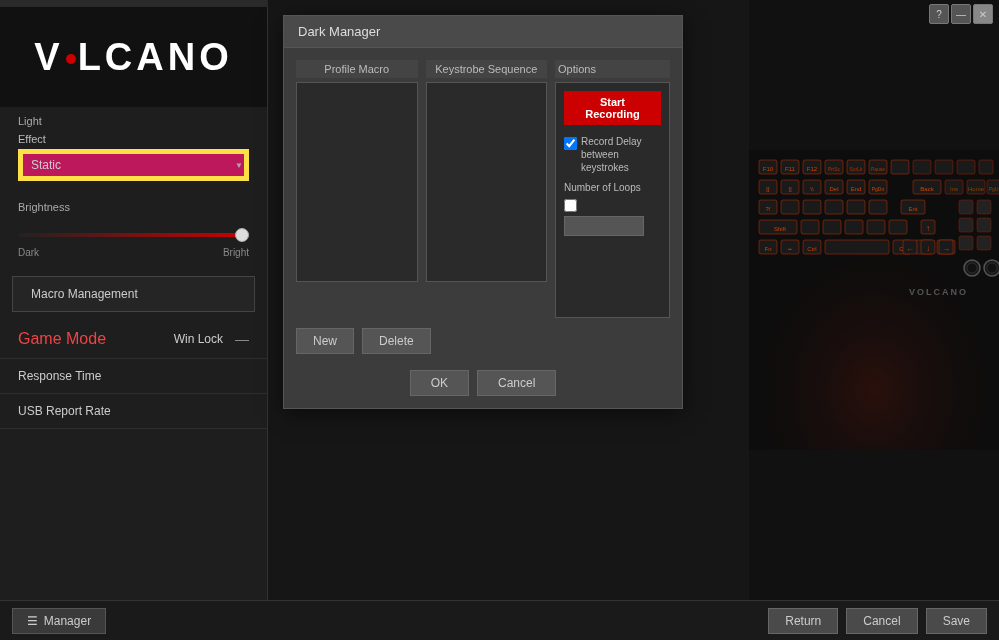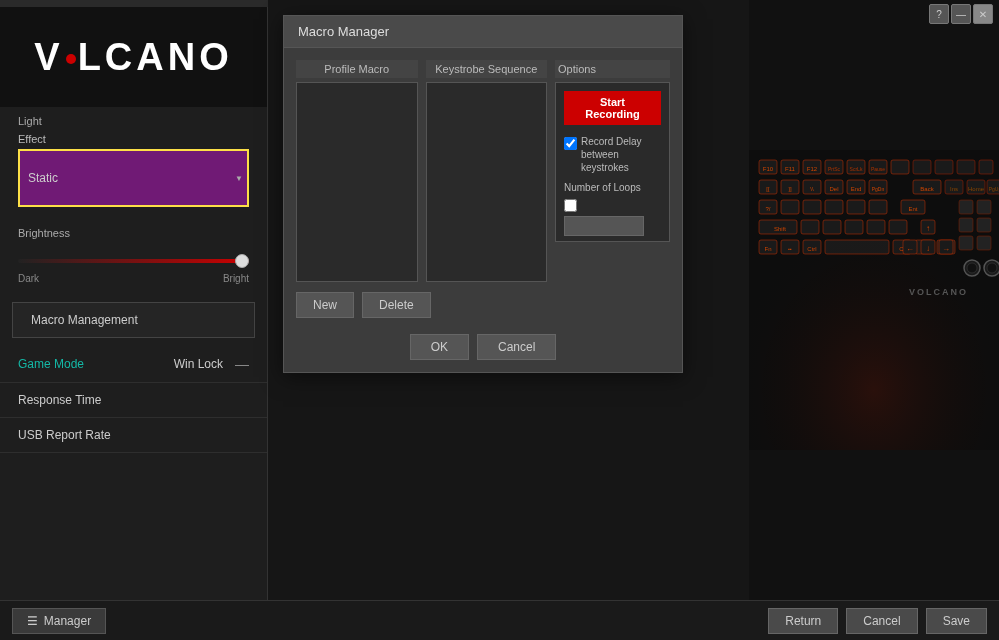--- a/index.html
+++ b/index.html
@@ -77,24 +77,24 @@
       color: #aaa;
       margin-bottom: 6px;
     }
     .effect-label {
       font-size: 11px;
       color: #bbb;
       margin-bottom: 4px;
     }
     .effect-select {
       width: 100%;
-      background: #701a75;
-      border: 2px solid #fde047;
-      color: #ccc;
-      padding: 20px 8px;
+      background: #be185d;
+      border: 5px solid #fde047;
+      color: #ccc;
+      padding: 4px 8px;
       font-size: 12px;
       appearance: none;
       -webkit-appearance: none;
       cursor: pointer;
       position: relative;
     }
     .select-wrapper {
       position: relative;
       margin-bottom: 8px;
     }
@@ -167,21 +167,21 @@
       cursor: pointer;
     }
 
     .game-mode-row {
       display: flex;
       justify-content: space-between;
       align-items: center;
       padding: 10px 18px;
       border-bottom: 1px solid #2e2e2e;
     }
-    .game-mode-label { color: #14b8a6; font-size: 12px; }
+    .game-mode-label { color: #ef4444; font-size: 16px; }
     .game-mode-right { display: flex; gap: 12px; align-items: center; color: #ccc; font-size: 12px; }
     .dash-icon { color: #888; font-size: 14px; }
 
     
     .bottom-bar {
       position: absolute;
       bottom: 0; left: 0;
       width: 999px;
       height: 40px;
       background: #1a1a1a;
@@ -295,21 +295,21 @@
       text-align: left;
       font-size: 11px;
       color: #bbb;
       margin-bottom: 4px;
       padding: 3px;
       background: #444;
     }
     .options-body {
       background: #2a2a2a;
       border: 1px solid #555;
-      height: 160px;
+      height: 236px;
       padding: 8px;
     }
 
     .start-recording-btn {
       width: 100%;
       background: #cc0000;
       border: none;
       color: #fff;
       padding: 5px 8px;
       font-size: 11px;
@@ -568,21 +568,21 @@
       </radialGradient>
       <rect width="250" height="300" fill="url(#redGlow)"></rect>
 
       <text x="160" y="145" font-size="9" fill="#555" font-weight="bold" letter-spacing="2" font-family="Arial Black, Arial">VOLCANO</text>
     </svg>
   </div>
 </div>
 
 <div class="dialog-overlay">
   <div class="dialog">
-    <div class="dialog-title">Macro Manager</div>
+    <div class="dialog-title">Dark Manager</div>
     <div class="dialog-body">
       <div class="dialog-columns">
 
         <div class="dialog-col dialog-col-wide">
           <div class="col-header">Profile Macro</div>
           <div class="col-content"></div>
         </div>
 
         <div class="dialog-col dialog-col-wide">
           <div class="col-header">Keystrobe Sequence</div>

